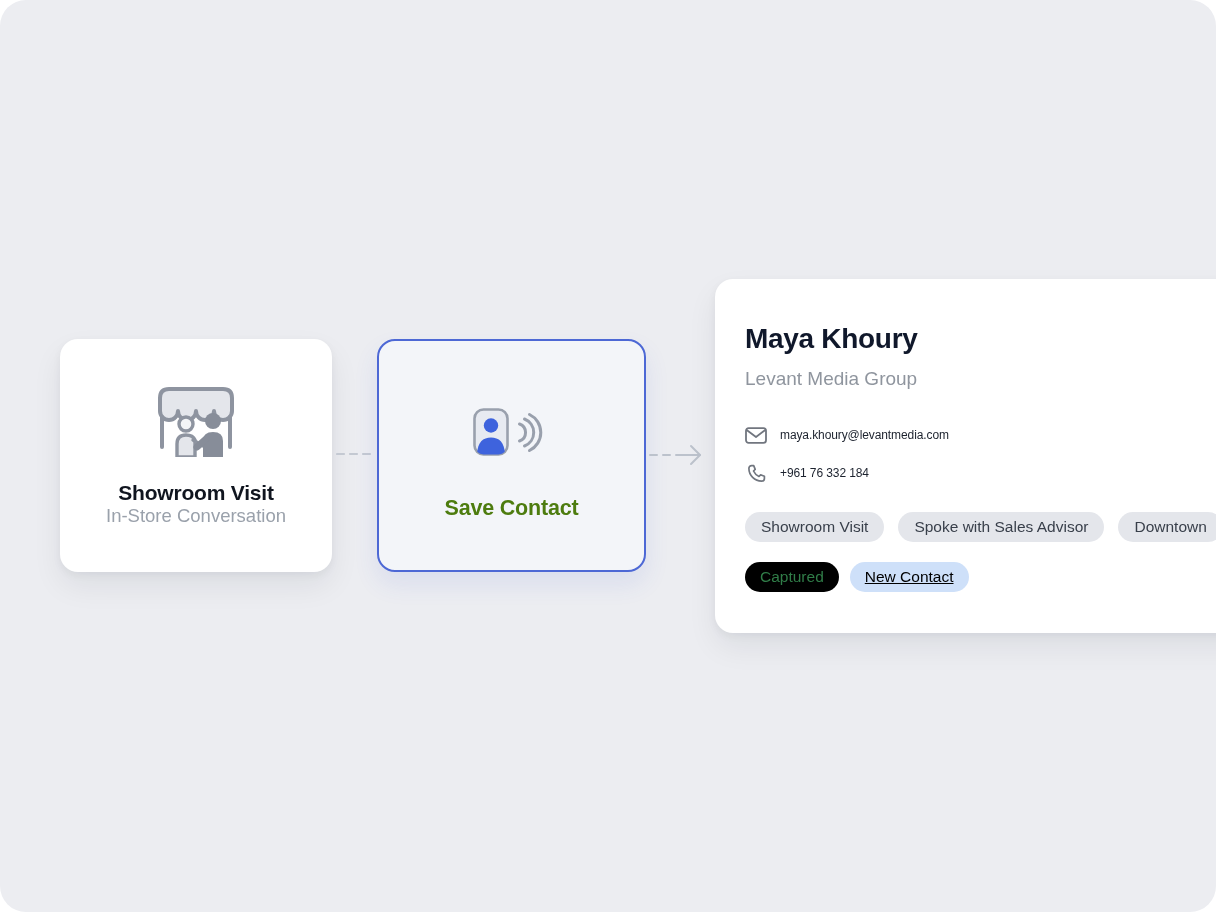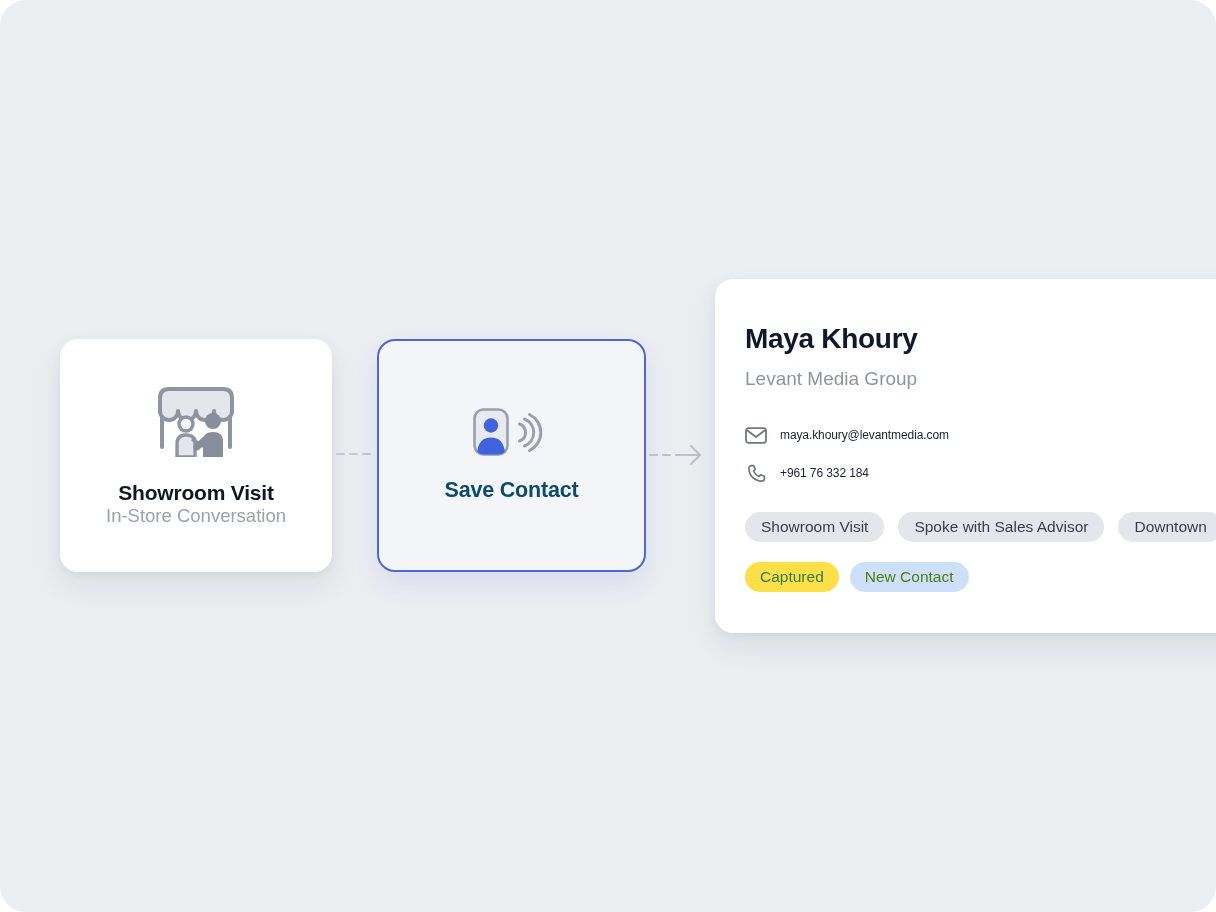--- a/index.html
+++ b/index.html
@@ -50,23 +50,23 @@
     margin-top: 24px;
   }
   .step-subtitle {
     font-size: 18.5px;
     color: #9AA1AB;
     margin-top: 0;
   }
   .action-label {
     font-size: 21.5px;
     font-weight: 700;
-    color: #0c4a6e;
+    color: #4d7c0f;
     letter-spacing: -0.2px;
-    margin-top: 20px;
+    margin-top: 38px;
   }
   .icon-wrap { line-height: 0; }
 
   
   .connector { position: absolute; line-height: 0; }
   .connector-1 { left: 336px; top: 448px; }
   .connector-2 { left: 648px; top: 443px; }
 
   
   .contact-card {
@@ -113,22 +113,22 @@
   .pill {
     display: inline-flex;
     align-items: center;
     height: 30px;
     padding: 0 16px;
     border-radius: 15px;
     font-size: 15.5px;
     flex: 0 0 auto;
   }
   .pill-gray  { background: #E4E6EB; color: #383F4A; }
-  .pill-green { background: #fde047; color: #307D48; padding: 0 15px; }
-  .pill-blue  { background: #CEE0F9; color: #4d7c0f; padding: 0 15px; }
+  .pill-green { background: #000000; color: #307D48; padding: 0 15px; }
+  .pill-blue  { background: #CEE0F9; color: #000000; padding: 0 15px; text-decoration: underline; }
 </style>
 </head>
 <body>
 
 <div class="frame">
 
   <div class="step-card card-source">
     <span class="icon-wrap">
       <svg width="92" height="76" viewBox="0 0 92 76" fill="none">
 

